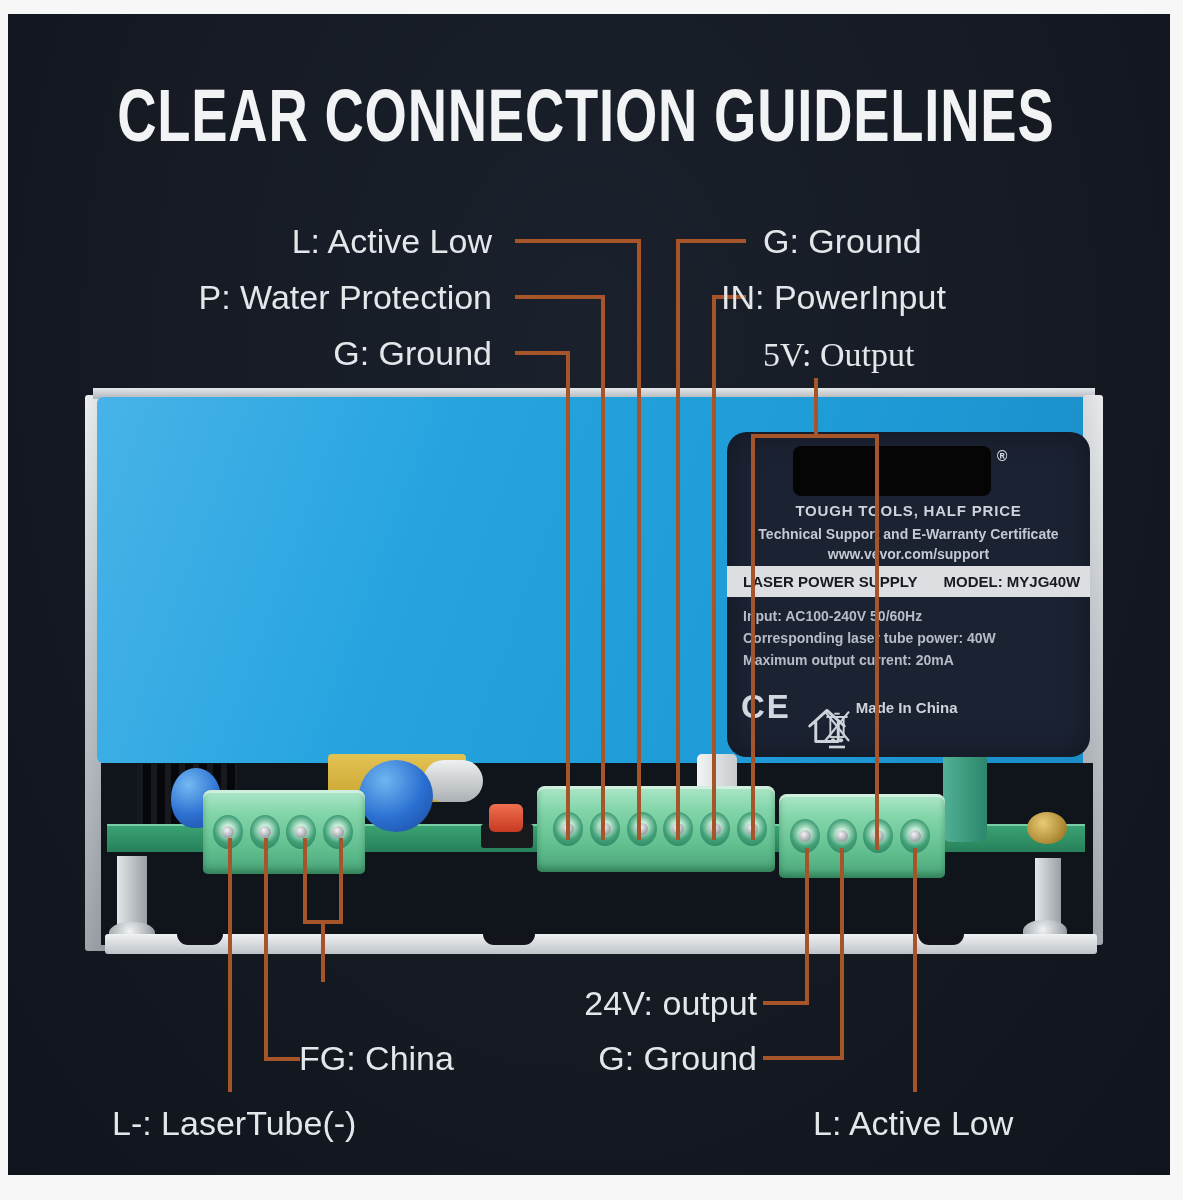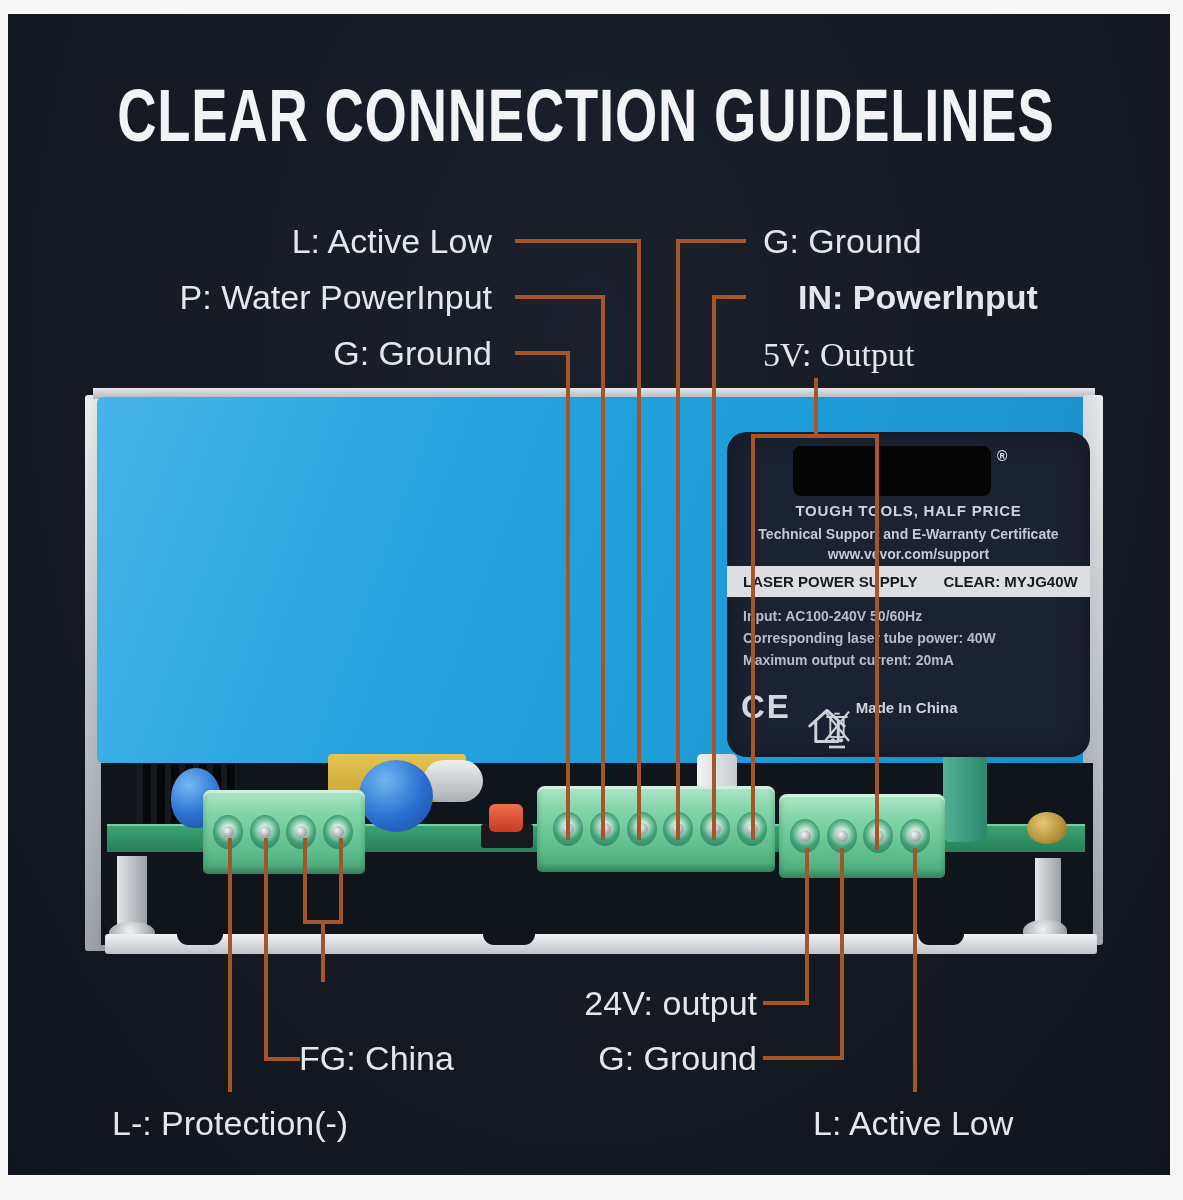--- a/index.html
+++ b/index.html
@@ -79,30 +79,30 @@
 <body>
 
 <div class="page">
   <div class="panel"></div>
 
   <div class="title-wrap">
     <span class="title">CLEAR CONNECTION GUIDELINES</span>
   </div>
 
   <div class="lbl r" style="left:200px;top:221px;width:292px;">L: Active Low</div>
-  <div class="lbl r" style="left:160px;top:277px;width:332px;">P: Water PowerInput</div>
+  <div class="lbl r" style="left:160px;top:277px;width:332px;">P: Water Protection</div>
   <div class="lbl r" style="left:200px;top:333px;width:292px;">G: Ground</div>
   <div class="lbl" style="left:763px;top:221px;">G: Ground</div>
-  <div class="lbl" style="left:798px;top:277px;font-weight:bold;">IN: PowerInput</div>
+  <div class="lbl" style="left:721px;top:277px;">IN: PowerInput</div>
   <div class="lbl" style="left:763px;top:335px;font-family:Liberation Serif, serif;">5V: Output</div>
 
   <div class="lbl r" style="left:480px;top:983px;width:277px;">24V: output</div>
   <div class="lbl" style="left:299px;top:1038px;">FG: China</div>
   <div class="lbl r" style="left:480px;top:1038px;width:277px;">G: Ground</div>
-  <div class="lbl" style="left:112px;top:1103px;">L-: Protection(-)</div>
+  <div class="lbl" style="left:112px;top:1103px;">L-: LaserTube(-)</div>
   <div class="lbl" style="left:813px;top:1103px;">L: Active Low</div>
 
   <div class="ln" style="left:515px;top:239px;width:126px;height:4px;"></div>
   <div class="ln" style="left:637px;top:239px;width:4px;height:601px;"></div>
   <div class="ln" style="left:515px;top:295px;width:90px;height:4px;"></div>
   <div class="ln" style="left:601px;top:295px;width:4px;height:545px;"></div>
   <div class="ln" style="left:515px;top:351px;width:55px;height:4px;"></div>
   <div class="ln" style="left:566px;top:351px;width:4px;height:489px;"></div>
   <div class="ln" style="left:676px;top:239px;width:70px;height:4px;"></div>
   <div class="ln" style="left:676px;top:239px;width:4px;height:601px;"></div>
@@ -175,21 +175,21 @@
 
     <div class="sticker">
       <div class="logo-redacted"></div>
       <div class="regmark">®</div>
       <div class="stx tagline">TOUGH TOOLS, HALF PRICE</div>
       <div class="stx supline">Technical Support and E-Warranty Certificate</div>
       <div class="stx supurl">www.vevor.com/support</div>
       <div class="band">
         <div class="bandwrap">
           <span>LASER POWER SUPPLY</span>
-          <span>CLEAR: MYJG40W</span>
+          <span>MODEL: MYJG40W</span>
         </div>
       </div>
       <div class="stx spec sp0">Input: AC100-240V 50/60Hz</div>
       <div class="stx spec sp1">Corresponding laser tube power: 40W</div>
       <div class="stx spec sp2">Maximum output current: 20mA</div>
       <div class="icons">
         <span class="cemark">CE</span>
         <span>
           <svg width="42" height="38" viewBox="0 0 24 22">
               <path d="M2 11 L12 2 L22 11 M5.5 8.8 V20 H18.5 V8.8" fill="none" stroke="#cfd4db" stroke-width="1.7" stroke-linecap="round" stroke-linejoin="round"></path>

